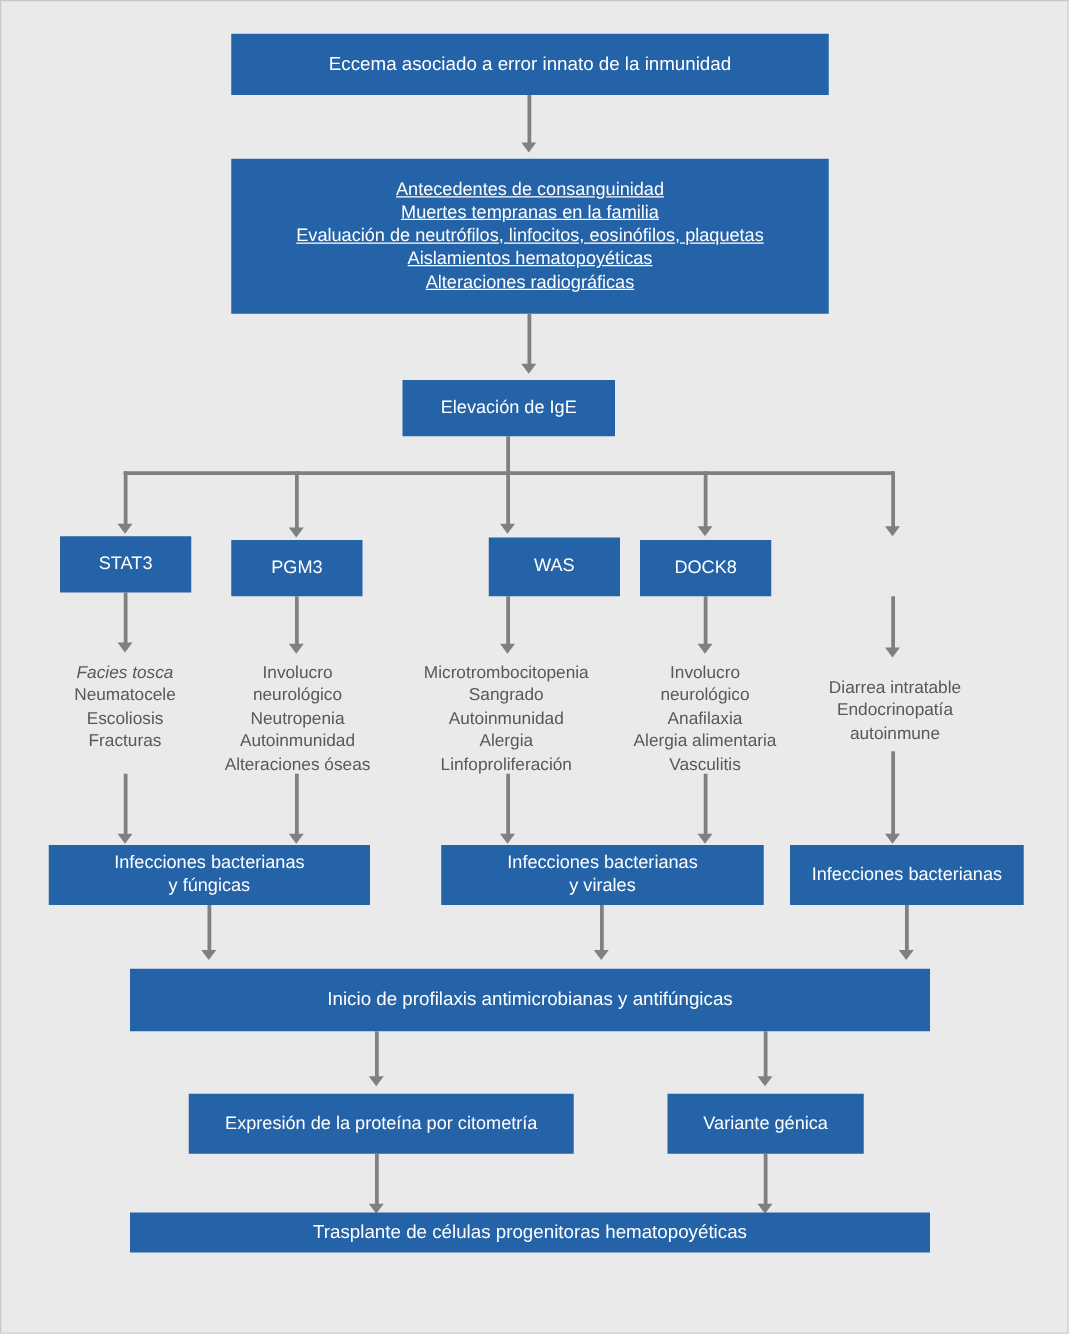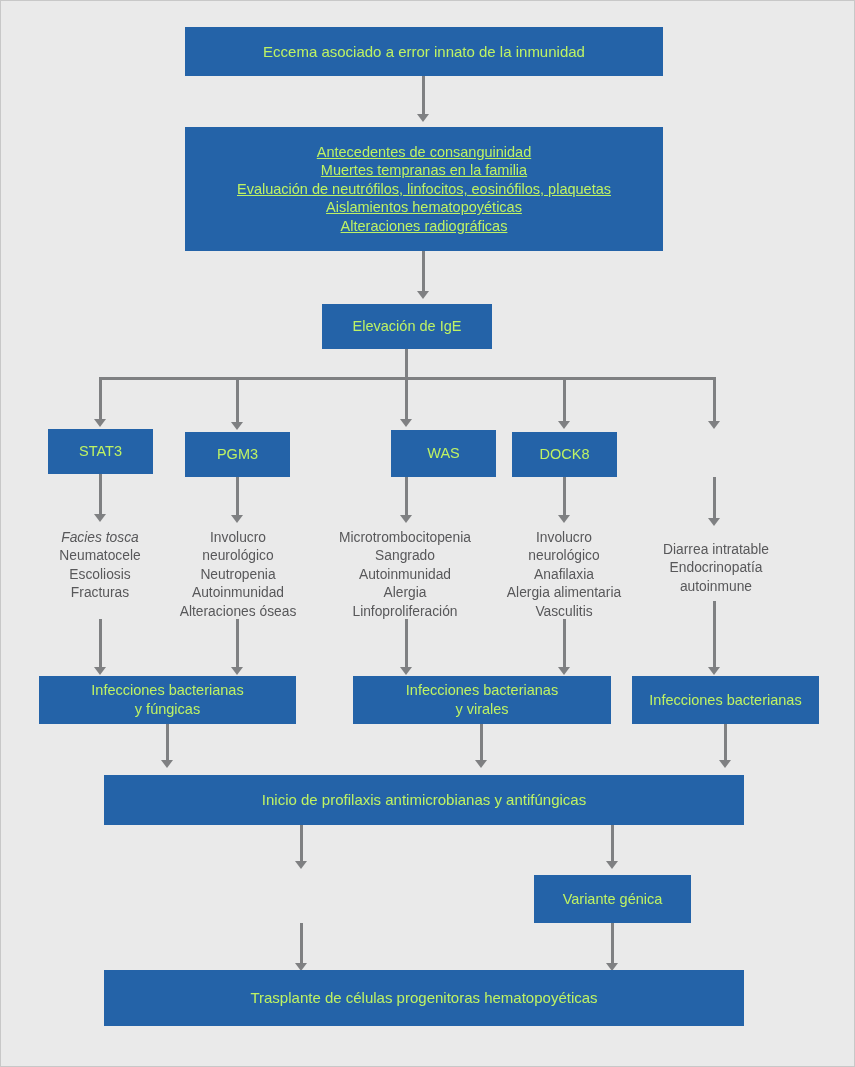--- a/index.html
+++ b/index.html
@@ -13,21 +13,21 @@
     height: 1067px;
     background: #eaeaea;
     border: 1px solid #c8c8c8;
     box-sizing: border-box;
     font-family: "Liberation Sans", sans-serif;
     overflow: hidden;
   }
   .box {
     position: absolute;
     background: #2463a8;
-    color: #bef264;
+    color: #ffffff;
     display: flex;
     align-items: center;
     justify-content: center;
     text-align: center;
     line-height: 1.28;
     box-sizing: border-box;
     padding: 2px 12px;
   }
   .box .txt { display: block; width: 100%; }
   .plain {
@@ -213,28 +213,31 @@
   <div class="box f15" style="left:103px; top:774px; width:640px; height:50px;">
     <span class="txt">Inicio de profilaxis antimicrobianas y antifúngicas</span>
   </div>
 
   <div class="arrow vline" style="left:299px; top:824px; height:38px;"></div>
   <div class="head" style="left:294px; top:860px;"></div>
 
   <div class="arrow vline" style="left:610px; top:824px; height:38px;"></div>
   <div class="head" style="left:605px; top:860px;"></div>
 
+  <div class="box f14" style="left:150px; top:874px; width:308px; height:48px;">
+    <span class="txt">Expresión de la proteína por citometría</span>
+  </div>
 
   <div class="box f14" style="left:533px; top:874px; width:157px; height:48px;">
     <span class="txt">Variante génica</span>
   </div>
 
   <div class="arrow vline" style="left:299px; top:922px; height:42px;"></div>
   <div class="head" style="left:294px; top:962px;"></div>
 
   <div class="arrow vline" style="left:610px; top:922px; height:42px;"></div>
   <div class="head" style="left:605px; top:962px;"></div>
 
-  <div class="box f15" style="left:103px; top:969px; width:640px; height:56px;">
+  <div class="box f15" style="left:103px; top:969px; width:640px; height:32px;">
     <span class="txt">Trasplante de células progenitoras hematopoyéticas</span>
   </div>
 
 </div>
 
 </body></html>

